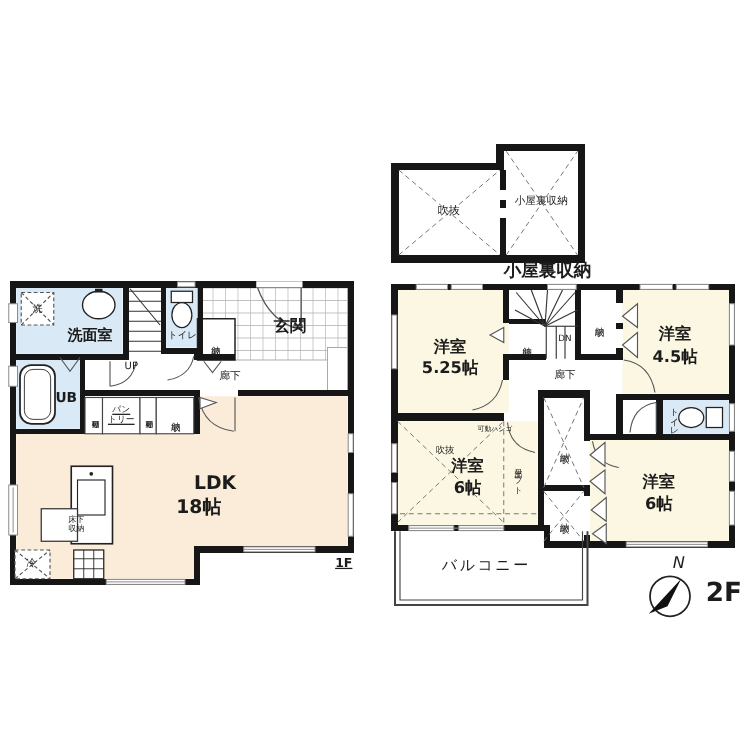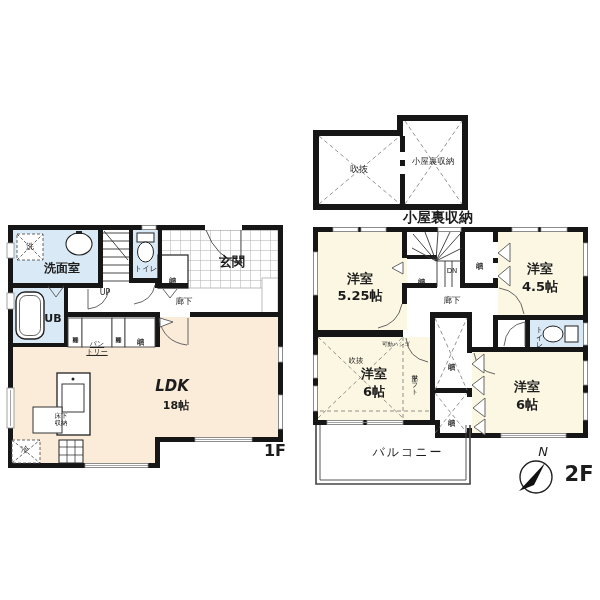--- a/index.html
+++ b/index.html
@@ -265,43 +265,43 @@
     <path d="M316,425 L316,484 L470,484 L470,425" stroke-width="1.6"></path>
     <path d="M320,425 L320,480 L466,480 L466,425" stroke-width="0.9"></path>
   </g>
 
   <g>
     <circle cx="536" cy="477" r="16" fill="none" stroke="#222" stroke-width="1.4"></circle>
     <polygon points="545,463 519,491 534,485" fill="#111"></polygon>
   </g>
 </svg>
 
-<div class="lbl b" style="left:62px;top:269px;font-size:12px;">洗面室</div>
+<div class="lbl b" style="left:72px;top:269px;font-size:12px;">洗面室</div>
 <div class="lbl" style="left:30px;top:247px;font-size:8px;">洗</div>
 <div class="lbl b" style="left:53px;top:319px;font-size:11px;">UB</div>
 <div class="lbl" style="left:146px;top:269px;font-size:7.5px;">トイレ</div>
 <div class="lbl" style="left:105px;top:293px;font-size:8px;">UP</div>
 <div class="lbl v" style="left:172px;top:271px;font-size:7.5px;">収納</div>
 <div class="lbl b" style="left:232px;top:262px;font-size:13px;">玄関</div>
 <div class="lbl" style="left:184px;top:302px;font-size:8.5px;">廊下</div>
 <div class="lbl v" style="left:75px;top:332px;font-size:6px;">可動棚</div>
-<div class="lbl two" style="left:97px;top:348px;font-size:7px;text-decoration:underline;">
+<div class="lbl two" style="left:97px;top:332px;font-size:7px;text-decoration:underline;">
       <span>パン</span>
       <span>トリー</span>
     </div>
 <div class="lbl v" style="left:118px;top:332px;font-size:6px;">可動棚</div>
 <div class="lbl v" style="left:140px;top:332px;font-size:7.5px;">収納</div>
-<div class="lbl b" style="left:172px;top:387px;font-size:15px;font-style:italic;">LDK</div>
-<div class="lbl b" style="left:176px;top:406px;font-size:11px;">18帖</div>
+<div class="lbl b" style="left:172px;top:387px;font-size:15px;">LDK</div>
+<div class="lbl b" style="left:159px;top:406px;font-size:15px;">18帖</div>
 <div class="lbl two" style="left:61px;top:420px;font-size:6.5px;">
       <span>床下</span>
       <span>収納</span>
     </div>
 <div class="lbl" style="left:25px;top:450px;font-size:8px;">冷</div>
-<div class="lbl b" style="left:275px;top:451px;font-size:16px;">1F</div>
+<div class="lbl b" style="left:275px;top:451px;font-size:10px;text-decoration:underline;">1F</div>
 
 <div class="lbl" style="left:359px;top:169px;font-size:9px;">吹抜</div>
 <div class="lbl" style="left:433px;top:162px;font-size:8.5px;">小屋裏収納</div>
 <div class="lbl b" style="left:438px;top:217px;font-size:14px;">小屋裏収納</div>
 
 <div class="lbl b" style="left:360px;top:279px;font-size:13px;">洋室</div>
 <div class="lbl b" style="left:360px;top:296px;font-size:13px;">5.25帖</div>
 <div class="lbl v" style="left:421px;top:272px;font-size:7.5px;">収納</div>
 <div class="lbl" style="left:452px;top:271px;font-size:7px;">DN</div>
 <div class="lbl v" style="left:479px;top:256px;font-size:7.5px;">収納</div>
@@ -311,17 +311,17 @@
 <div class="lbl v" style="left:539px;top:333px;font-size:7px;">トイレ</div>
 <div class="lbl" style="left:356px;top:361px;font-size:7.5px;">吹抜</div>
 <div class="lbl b" style="left:374px;top:374px;font-size:13px;">洋室</div>
 <div class="lbl b" style="left:374px;top:392px;font-size:13px;">6帖</div>
 <div class="lbl" style="left:396px;top:344px;font-size:5.5px;">可動ハシゴ</div>
 <div class="lbl v" style="left:414px;top:381px;font-size:6.5px;">上部ロフト</div>
 <div class="lbl v" style="left:451px;top:357px;font-size:7.5px;">収納</div>
 <div class="lbl v" style="left:451px;top:413px;font-size:7.5px;">収納</div>
 <div class="lbl b" style="left:527px;top:387px;font-size:13px;">洋室</div>
 <div class="lbl b" style="left:527px;top:405px;font-size:13px;">6帖</div>
-<div class="lbl" style="left:408px;top:453px;font-size:12px;letter-spacing:2px;">バルコニー</div>
+<div class="lbl" style="left:389px;top:453px;font-size:12px;letter-spacing:2px;">バルコニー</div>
 <div class="lbl i" style="left:543px;top:452px;font-size:13px;">N</div>
 <div class="lbl b" style="left:579px;top:474px;font-size:21px;">2F</div>
 
 </div>
 
 </body></html>

